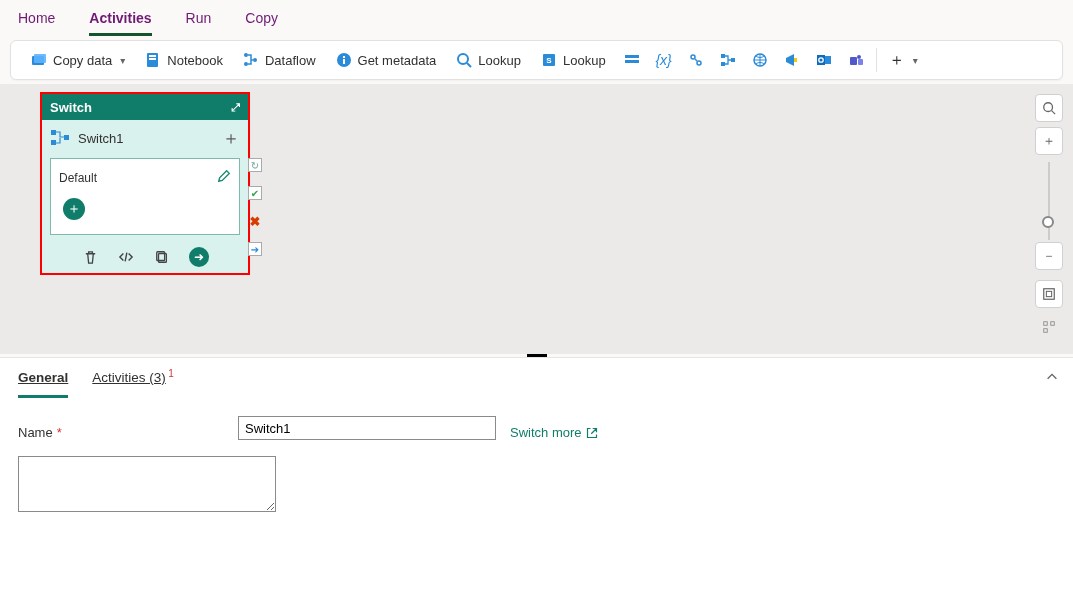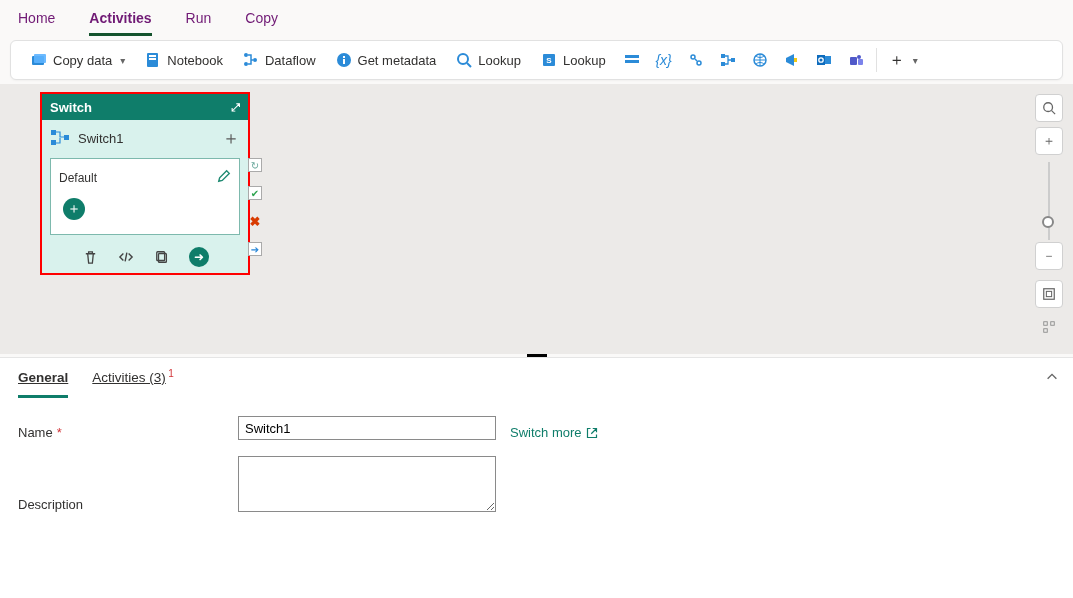--- a/index.html
+++ b/index.html
@@ -295,17 +295,16 @@
       <div class="flabel"><span>Name</span><span class="req">*</span></div>
       <input class="tinput" type="text" value="Switch1" style="">
       <span class="learn">
         <span>Switch more</span>
         <svg width="12" height="12" viewBox="0 0 16 16">
             <path d="M6 2H2v12h12v-4M9 2h5v5M14 2L7 9" fill="none" stroke="#0f7d6a" stroke-width="1.6"></path>
           </svg>
       </span>
     </div>
     <div class="frow">
-      <div class="flabel">Description</div>
       <textarea class="tarea" style=""></textarea>
     </div>
   </div>
 </div>
 
 </body></html>

